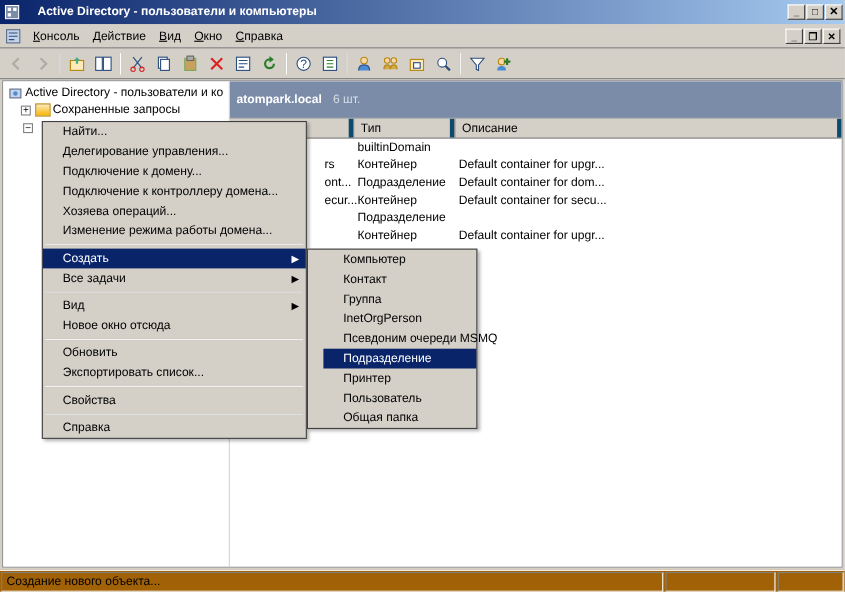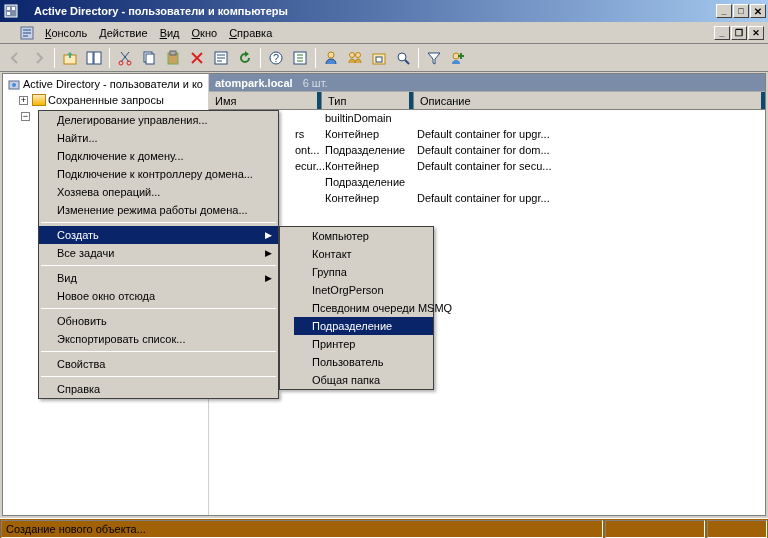--- a/index.html
+++ b/index.html
@@ -4,40 +4,40 @@
 <style>
 * { margin: 0; padding: 0; box-sizing: border-box; font-family: Tahoma, Arial, sans-serif; font-size: 11px; }
 body { background: #d4d0c8; overflow: hidden; width: 768px; height: 538px; position: relative; }
 
 .titlebar { height: 22px; background: linear-gradient(to right, #0a246a, #a6caf0); display: flex; align-items: center; padding: 0 2px; color: #fff; }
 .titlebar .title { flex: 1; font-weight: bold; padding-left: 2px; display: flex; align-items: center; gap: 16px; }
 .titlebar .controls { display: flex; gap: 1px; }
 .titlebar .wbtn { width: 16px; height: 14px; background: #d4d0c8; border: 1px solid #fff; border-right-color: #404040; border-bottom-color: #404040; display: flex; align-items: center; justify-content: center; color: #000; font-family: Arial; font-size: 9px; font-weight: bold; }
 .titlebar .wbtn.close { font-size: 10px; }
 
-.menubar { height: 22px; background: #d4d0c8; display: flex; align-items: center; padding: 0 19px; gap: 0; border-bottom: 1px solid #808080; position: relative; }
+.menubar { height: 22px; background: #d4d0c8; display: flex; align-items: center; padding: 0 4px; gap: 0; border-bottom: 1px solid #808080; position: relative; }
 .menubar .mitem { padding: 2px 6px; cursor: default; }
 .menubar .mdi-controls { position: absolute; right: 4px; display: flex; gap: 1px; }
 .menubar .mdi-btn { width: 16px; height: 14px; background: #d4d0c8; border: 1px solid #fff; border-right-color: #404040; border-bottom-color: #404040; display: flex; align-items: center; justify-content: center; font-size: 9px; font-weight: bold; }
 
 .toolbar { height: 28px; background: #d4d0c8; border-bottom: 1px solid #808080; display: flex; align-items: center; padding: 0 4px; gap: 2px; }
 .tbtn { width: 22px; height: 22px; display: flex; align-items: center; justify-content: center; border: 1px solid transparent; }
 .tbtn svg { width: 16px; height: 16px; }
 .tsep { width: 1px; height: 20px; background: #808080; border-right: 1px solid #fff; margin: 0 2px; }
 .tbtn.disabled { opacity: 0.45; }
 
 .content { position: absolute; top: 73px; left: 2px; right: 2px; bottom: 22px; display: flex; background: #fff; border: 1px solid #808080; }
 .tree { width: 206px; border-right: 1px solid #d4d0c8; background: #fff; overflow: hidden; padding-top: 2px; }
 .tree-row { display: flex; align-items: center; height: 16px; padding-left: 4px; gap: 2px; white-space: nowrap; }
 .tree-row .exp { width: 9px; height: 9px; border: 1px solid #808080; display: flex; align-items: center; justify-content: center; font-size: 9px; line-height: 1; margin-right: 2px; background: #fff; }
 .tree-row.indent1 { padding-left: 16px; }
 .tree-row.indent2 { padding-left: 18px; }
 
 .rightpane { flex: 1; display: flex; flex-direction: column; background: #fff; }
-.addrbar { height: 18px; background: #7b8ca8; color: #fff; display: flex; align-items: center; padding-left: 6px; font-size: 11px; gap: 10px; border-bottom: 1px solid #aaa; }
+.addrbar { height: 34px; background: #7b8ca8; color: #fff; display: flex; align-items: center; padding-left: 6px; font-size: 11px; gap: 10px; border-bottom: 1px solid #aaa; }
 .addrbar .count { color: #d8dde6; }
 .listhdr { height: 18px; background: #d4d0c8; display: flex; border-bottom: 1px solid #808080; }
 .listhdr .col { border-right: 4px solid #0c4a6e; border-left: 1px solid #808080; padding: 2px 6px; display: flex; align-items: center; }
 .listhdr .col:first-child { border-left: none; }
 .c1 { width: 112px; } .c2 { width: 92px; } .c3 { flex: 1; }
 .listbody { flex: 1; overflow: hidden; position: relative; }
 .lrow { display: flex; height: 16px; align-items: center; }
 .lrow .lc1 { width: 112px; padding-left: 86px; } 
 .lrow .lc2 { width: 92px; padding-left: 4px; }
 .lrow .lc3 { flex: 1; padding-left: 4px; }
@@ -268,22 +268,22 @@
         <div class="lrow">
           <div class="lc1"></div>
           <div class="lc2">Контейнер</div>
           <div class="lc3">Default container for upgr...</div>
         </div>
       </div>
   </div>
 </div>
 
 <div class="ctxmenu main" id="ctx-main">
+    <div class="row">Найти...</div>
     <div class="row">Делегирование управления...</div>
-    <div class="row">Найти...</div>
     <div class="row">Подключение к домену...</div>
     <div class="row">Подключение к контроллеру домена...</div>
     <div class="row">Хозяева операций...</div>
     <div class="row">Изменение режима работы домена...</div>
     <div class="row sep"></div>
     <div class="row hl">Создать<span class="arrow">▶</span></div>
     <div class="row">Все задачи<span class="arrow">▶</span></div>
     <div class="row sep"></div>
     <div class="row">Вид<span class="arrow">▶</span></div>
     <div class="row">Новое окно отсюда</div>

